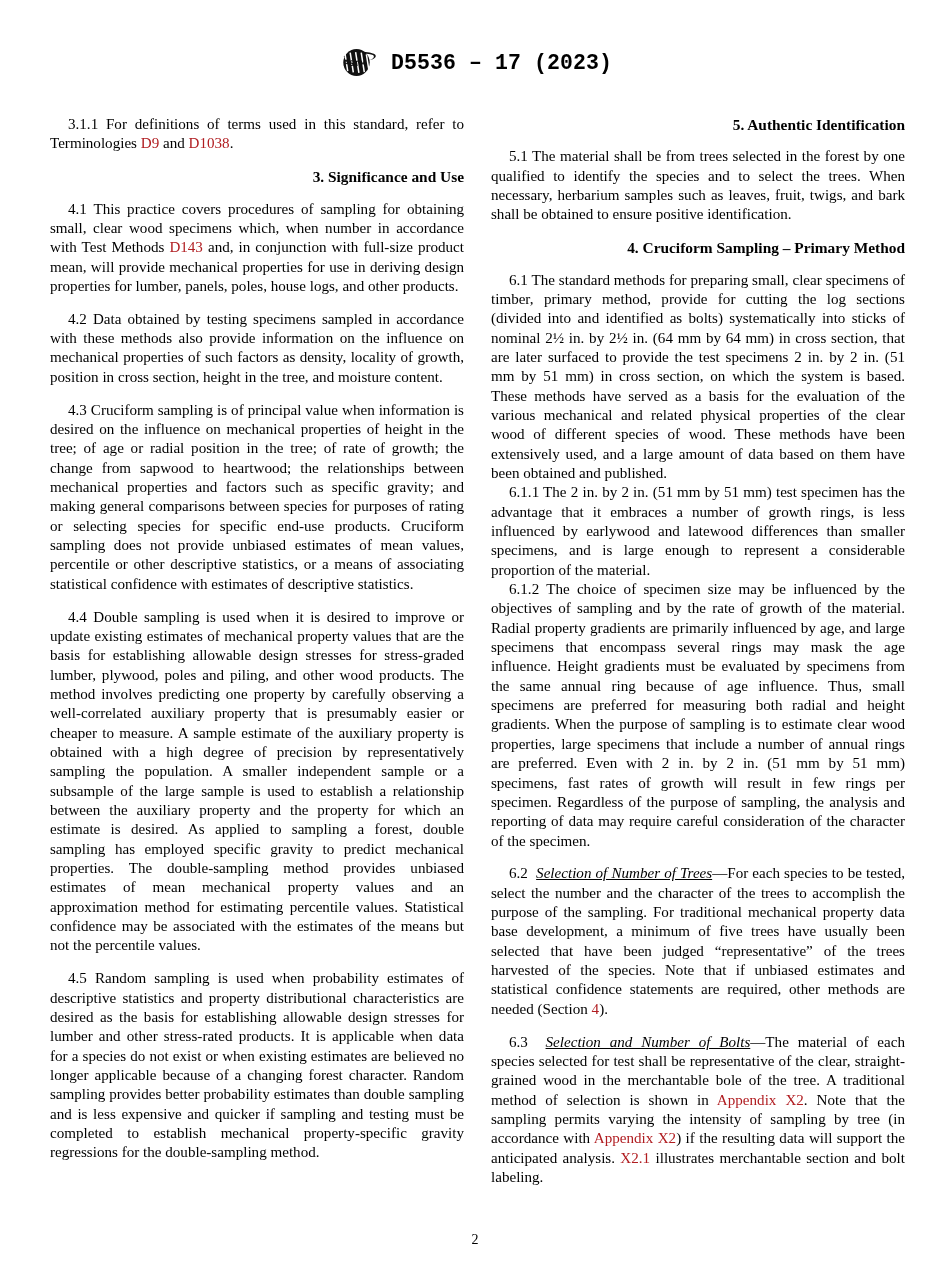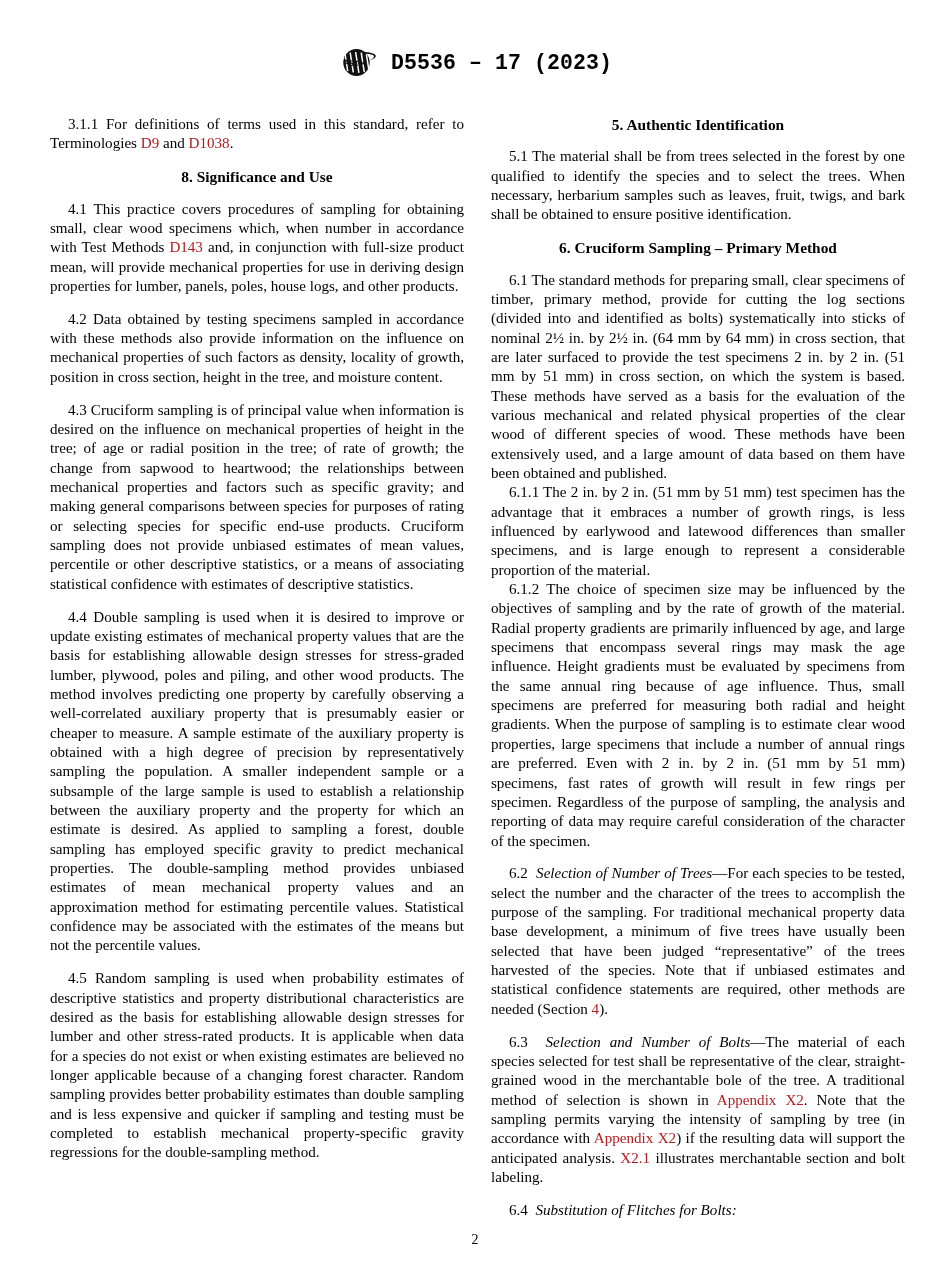--- a/index.html
+++ b/index.html
@@ -72,29 +72,30 @@
     text-indent: 18px;
     margin-bottom: 13.5px;
   }
   .para.tight {
     margin-bottom: 0;
   }
   .heading {
     font-weight: bold;
     font-size: 15.4px;
     line-height: 19.35px;
-    text-align: center;
+    text-align: right;
     text-indent: 0;
     margin-bottom: 13px;
   }
   .heading.topgap {
     margin-top: 1px;
   }
   .run-in {
     font-style: italic;
+    text-decoration: underline;
   }
   .lnk {
     color: #b01c20;
   }
 
   
   .footer {
     position: absolute;
     bottom: 24px;
     left: 0;
@@ -132,21 +133,21 @@
   </div>
 
   <div class="columns">
 
     <div class="col">
 
       <p class="para">
         <span>3.1.1</span><span>  For definitions of terms used in this standard, refer to Terminologies </span><span class="lnk">D9</span><span> and </span><span class="lnk">D1038</span><span>.</span>
       </p>
 
-      <p class="heading">8.  Significance and Use</p>
+      <p class="heading">3.  Significance and Use</p>
 
       <p class="para">
         <span>4.1</span><span>  This practice covers procedures of sampling for obtaining small, clear wood specimens which, when number in accordance with Test Methods </span><span class="lnk">D143</span><span> and, in conjunction with full-size product mean, will provide mechanical properties for use in deriving design properties for lumber, panels, poles, house logs, and other products.</span>
       </p>
 
       <p class="para">
         <span>4.2</span><span>  Data obtained by testing specimens sampled in accordance with these methods also provide information on the influence on mechanical properties of such factors as density, locality of growth, position in cross section, height in the tree, and moisture content.</span>
       </p>
 
       <p class="para">
@@ -164,21 +165,21 @@
     </div>
 
     <div class="col">
 
       <p class="heading">5.  Authentic Identification</p>
 
       <p class="para">
         <span>5.1</span><span>  The material shall be from trees selected in the forest by one qualified to identify the species and to select the trees. When necessary, herbarium samples such as leaves, fruit, twigs, and bark shall be obtained to ensure positive identification.</span>
       </p>
 
-      <p class="heading topgap">6.  Cruciform Sampling – Primary Method</p>
+      <p class="heading topgap">4.  Cruciform Sampling – Primary Method</p>
 
       <p class="para tight">
         <span>6.1</span><span>  The standard methods for preparing small, clear specimens of timber, primary method, provide for cutting the log sections (divided into and identified as bolts) systematically into sticks of nominal 2½ in. by 2½ in. (64 mm by 64 mm) in cross section, that are later surfaced to provide the test specimens 2 in. by 2 in. (51 mm by 51 mm) in cross section, on which the system is based. These methods have served as a basis for the evaluation of the various mechanical and related physical properties of the clear wood of different species of wood. These methods have been extensively used, and a large amount of data based on them have been obtained and published.</span>
       </p>
 
       <p class="para tight">
         <span>6.1.1</span><span>  The 2 in. by 2 in. (51 mm by 51 mm) test specimen has the advantage that it embraces a number of growth rings, is less influenced by earlywood and latewood differences than smaller specimens, and is large enough to represent a considerable proportion of the material.</span>
       </p>
 
       <p class="para">
@@ -186,23 +187,20 @@
       </p>
 
       <p class="para">
         <span>6.2</span><span>&nbsp;&nbsp;</span><span class="run-in">Selection of Number of Trees</span><span>—For each species to be tested, select the number and the character of the trees to accomplish the purpose of the sampling. For traditional mechanical property data base development, a minimum of five trees have usually been selected that have been judged “representative” of the trees harvested of the species. Note that if unbiased estimates and statistical confidence statements are required, other methods are needed (Section </span><span class="lnk">4</span><span>).</span>
       </p>
 
       <p class="para">
         <span>6.3</span><span>&nbsp;&nbsp;</span><span class="run-in">Selection and Number of Bolts</span><span>—The material of each species selected for test shall be representative of the clear, straight-grained wood in the merchantable bole of the tree. A traditional method of selection is shown in </span><span class="lnk">Appendix X2</span><span>. Note that the sampling permits varying the intensity of sampling by tree (in accordance with </span><span class="lnk">Appendix X2</span><span>) if the resulting data will support the anticipated analysis. </span><span class="lnk">X2.1</span><span> illustrates merchantable section and bolt labeling.</span>
       </p>
 
-      <p class="para">
-        <span>6.4</span><span>&nbsp;&nbsp;</span><span class="run-in">Substitution of Flitches for Bolts:</span>
-      </p>
 
     </div>
   </div>
 
   <div class="footer">
     <span>2</span>
   </div>
 
 </div>
 

